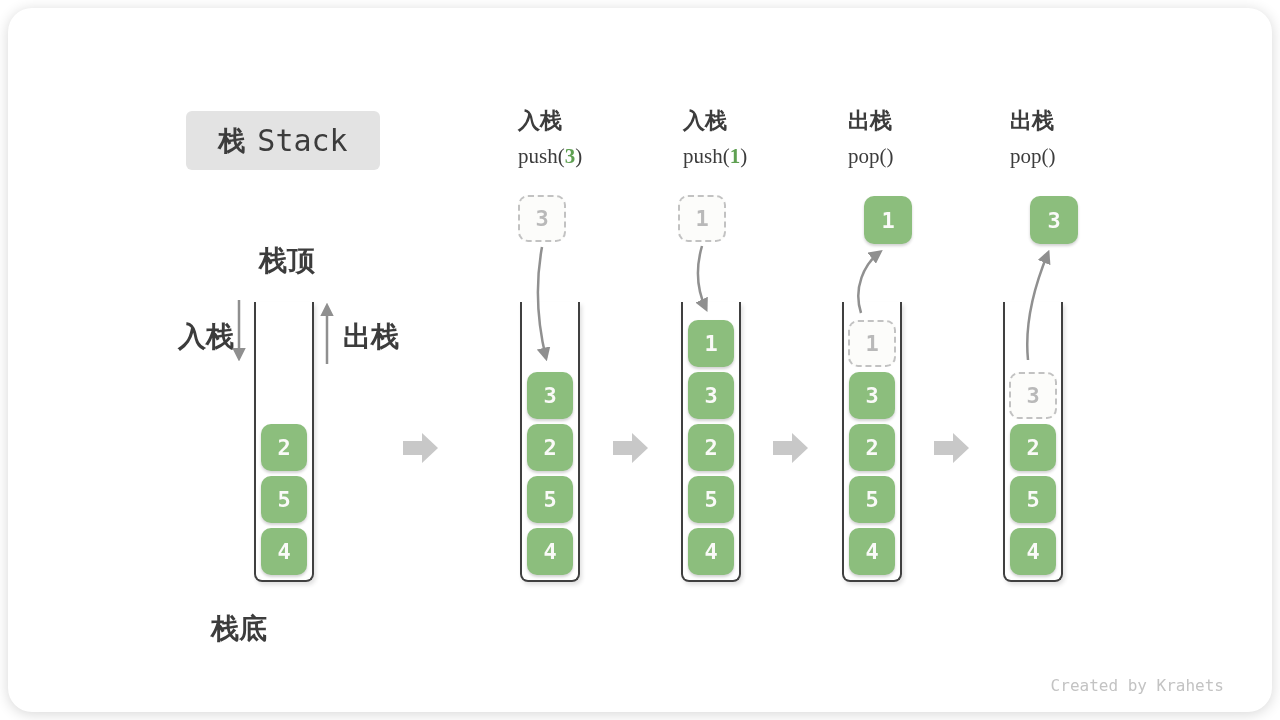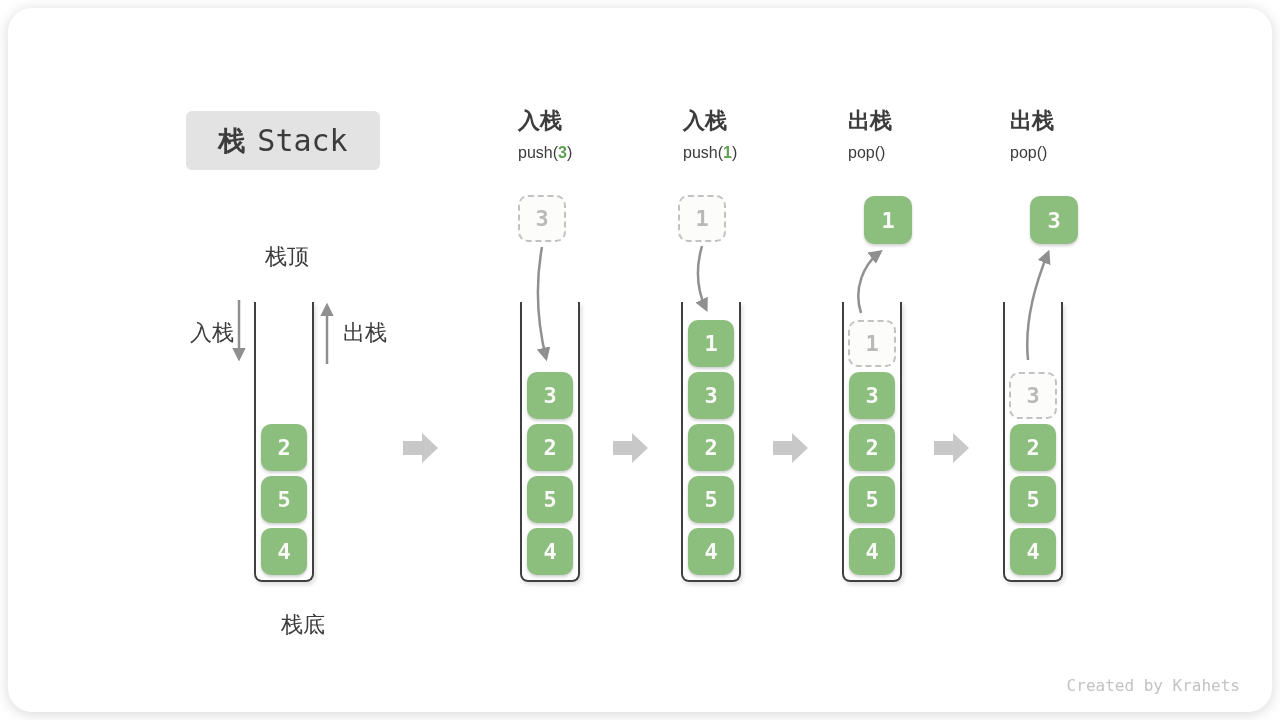--- a/index.html
+++ b/index.html
@@ -12,27 +12,27 @@
   
   .title-box{position:absolute;left:186px;top:111px;width:194px;height:59px;
              background:#E3E3E3;border-radius:6px;display:flex;align-items:center;
              justify-content:center;}
   .title-zh{font-size:27px;font-weight:700;}
   .title-en{font-family:"DejaVu Sans Mono",monospace;font-size:30px;margin-left:12px;}
 
   
   .op{position:absolute;top:106px;}
   .op-zh{font-size:22px;font-weight:700;line-height:30px;}
-  .op-code{font-family:Liberation Sans, sans-serif;font-size:16px;margin-top:8px;}
+  .op-code{font-family:Liberation Serif, serif;font-size:21px;margin-top:8px;}
   .op-code .arg{color:#5FA052;font-weight:700;}
 
   
-  .side-label{position:absolute;font-size:22px;font-weight:400;}
+  .side-label{position:absolute;font-size:28px;font-weight:700;}
   .lbl-top{left:227px;top:242px;width:120px;text-align:center;}
-  .lbl-bottom{left:243px;top:610px;width:120px;text-align:center;}
+  .lbl-bottom{left:211px;top:610px;width:120px;}
   .lbl-push{left:168px;top:318px;width:66px;text-align:right;}
   .lbl-pop{left:343px;top:318px;width:66px;text-align:left;}
 
   
   .stack{position:absolute;top:302px;width:56px;height:278px;
          border-left:2px solid #404040;border-right:2px solid #404040;
          border-bottom:2px solid #404040;border-radius:0 0 8px 8px;
          box-shadow:2px 3px 4px rgba(0,0,0,0.12);}
   .s1{left:254px}.s2{left:520px}.s3{left:681px}.s4{left:842px}.s5{left:1003px}
 
@@ -48,21 +48,21 @@
   .float{position:absolute;}
   .f-ghost-a{left:518px;top:195px;}
   .f-ghost-b{left:678px;top:195px;}
   .f-green-a{left:864px;top:196px;width:48px;height:48px;}
   .f-green-b{left:1030px;top:196px;width:48px;height:48px;}
 
   
   svg.overlay{position:absolute;left:0;top:0;pointer-events:none;}
 
   
-  .credit{position:absolute;right:40px;top:676px;font-family:"DejaVu Sans Mono",monospace;
+  .credit{position:absolute;right:56px;top:676px;font-family:"DejaVu Sans Mono",monospace;
           font-size:16px;color:#C3C3C3;}
 </style>
 </head>
 <body>
 
 <div class="page">
   <div class="card"></div>
 
   <div class="layer">
 

